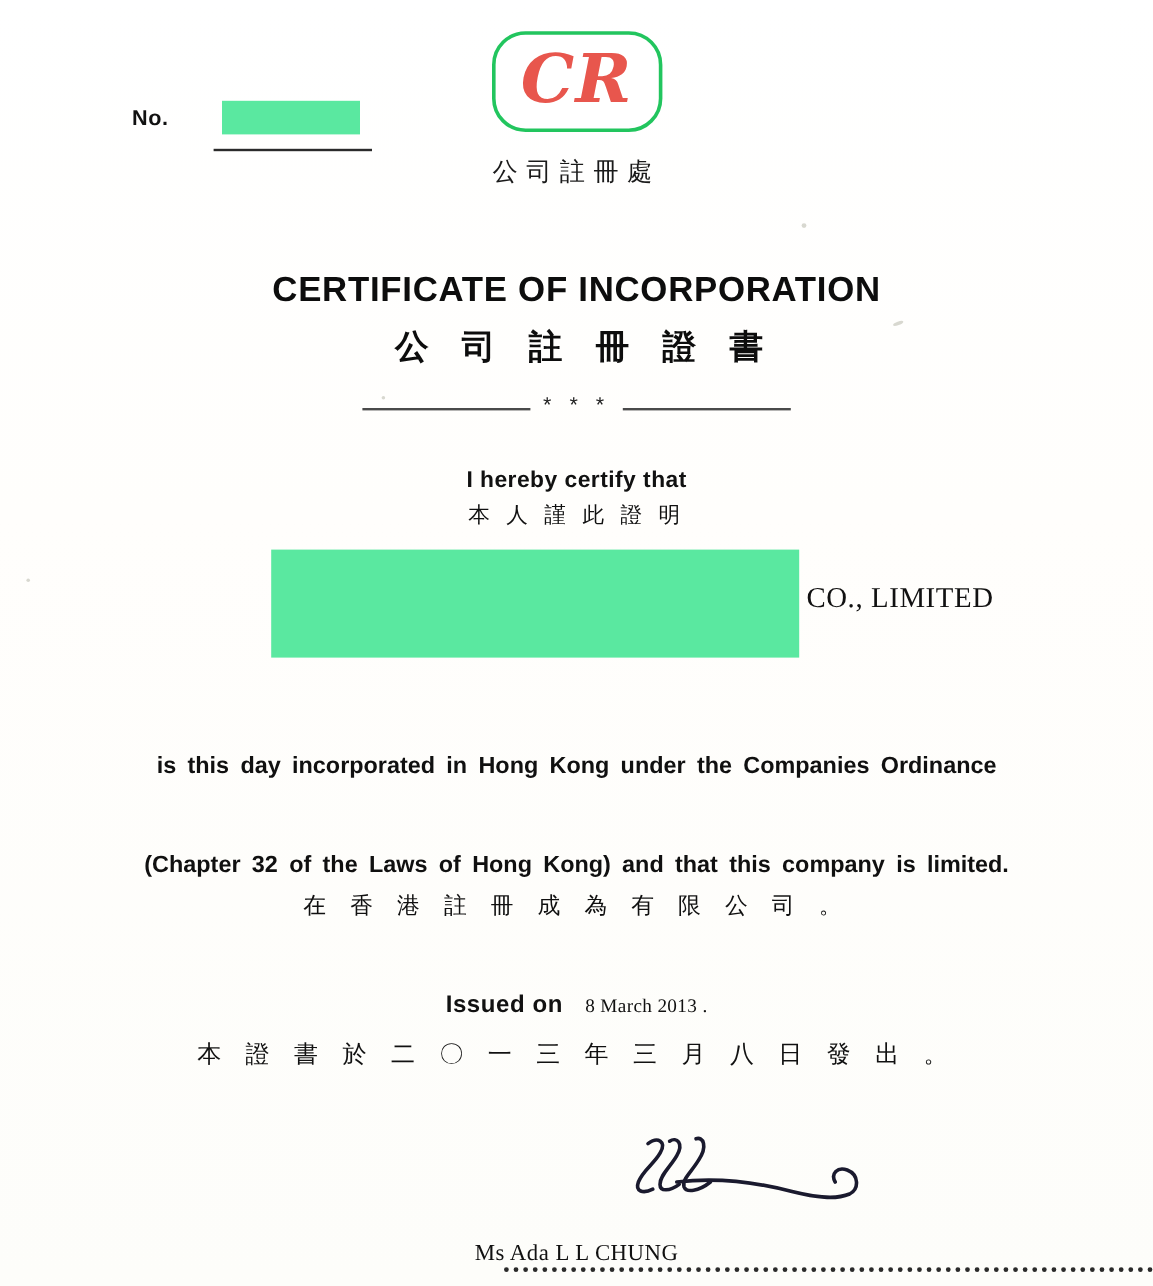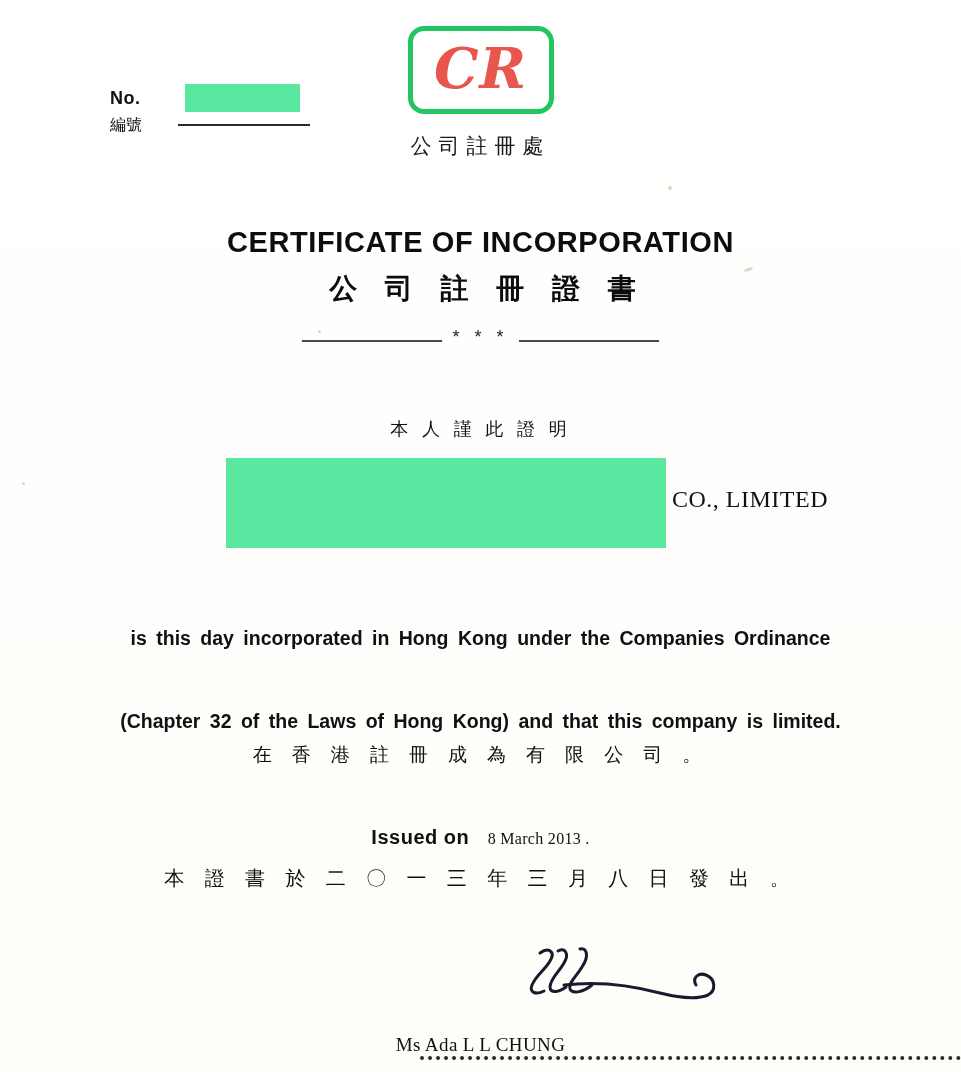--- a/index.html
+++ b/index.html
@@ -68,22 +68,22 @@
   .logo-wrap {
     left: 0;
     right: 0;
     top: 26px;
     text-align: center;
   }
   .cr-logo {
     display: inline-block;
     width: 136px;
     height: 78px;
-    border: 5px solid #22c55e;
-    border-radius: 16px;
+    border: 3px solid #22c55e;
+    border-radius: 28px;
     position: relative;
     background: #ffffff;
   }
   .cr-logo .cr-text {
     position: absolute;
     left: 0; right: 0;
     top: 2px;
     font-family: "DejaVu Serif", serif;
     font-weight: bold;
     font-style: italic;
@@ -273,41 +273,41 @@
 
 <div id="page">
 
   <div class="speck" style="left:22px;top:482px;width:3px;height:3px;"></div>
   <div class="speck" style="left:668px;top:186px;width:4px;height:4px;"></div>
   <div class="speck" style="left:318px;top:330px;width:3px;height:3px;"></div>
   <div class="speck" style="left:744px;top:268px;width:9px;height:3px;transform:rotate(-20deg);"></div>
 
   <div class="abs no-block">
     <div class="no-label-en">No.</div>
-    <div class="no-label-zh">編號</div>
     <div class="redact redact-no"></div>
     <div class="no-underline"></div>
   </div>
 
   <div class="abs logo-wrap">
     <div class="cr-logo">
       <div class="cr-text">CR</div>
     </div>
     <div class="registry-zh">公司註冊處</div>
   </div>
 
   <div class="abs title-en">CERTIFICATE OF INCORPORATION</div>
   <div class="abs title-zh">公 司 註 冊 證 書</div>
 
   <div class="abs divider">
     <span class="line"></span>
     <span class="stars">* * *</span>
     <span class="line"></span>
   </div>
 
+  <div class="abs certify-en">I hereby certify that</div>
   <div class="abs certify-zh">本 人 謹 此 證 明</div>
 
   <div class="abs company-row">
     <div class="redact redact-company"></div>
     <div class="company-suffix">CO., LIMITED</div>
   </div>
 
   <div class="abs body-en line1-en">is this day incorporated in Hong Kong under the Companies Ordinance</div>
   <div class="abs body-en line2-en">(Chapter 32 of the Laws of Hong Kong) and that this company is limited.</div>
   <div class="abs body-zh line2-zh">在 香 港 註 冊 成 為 有 限 公 司 。</div>

